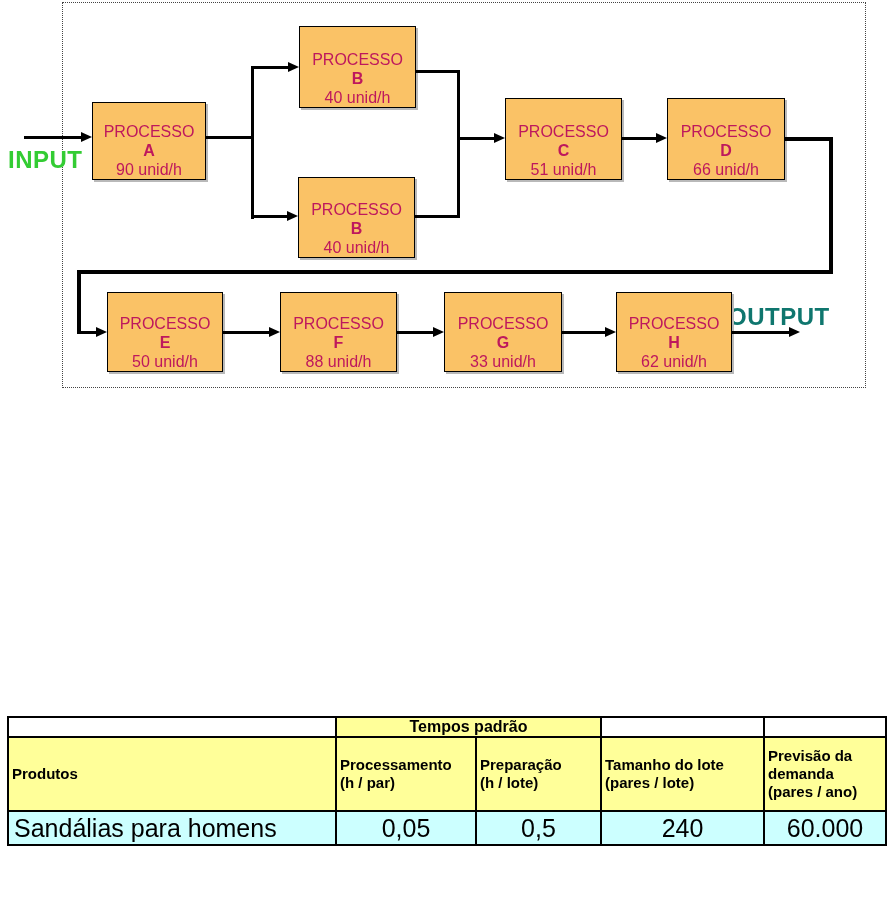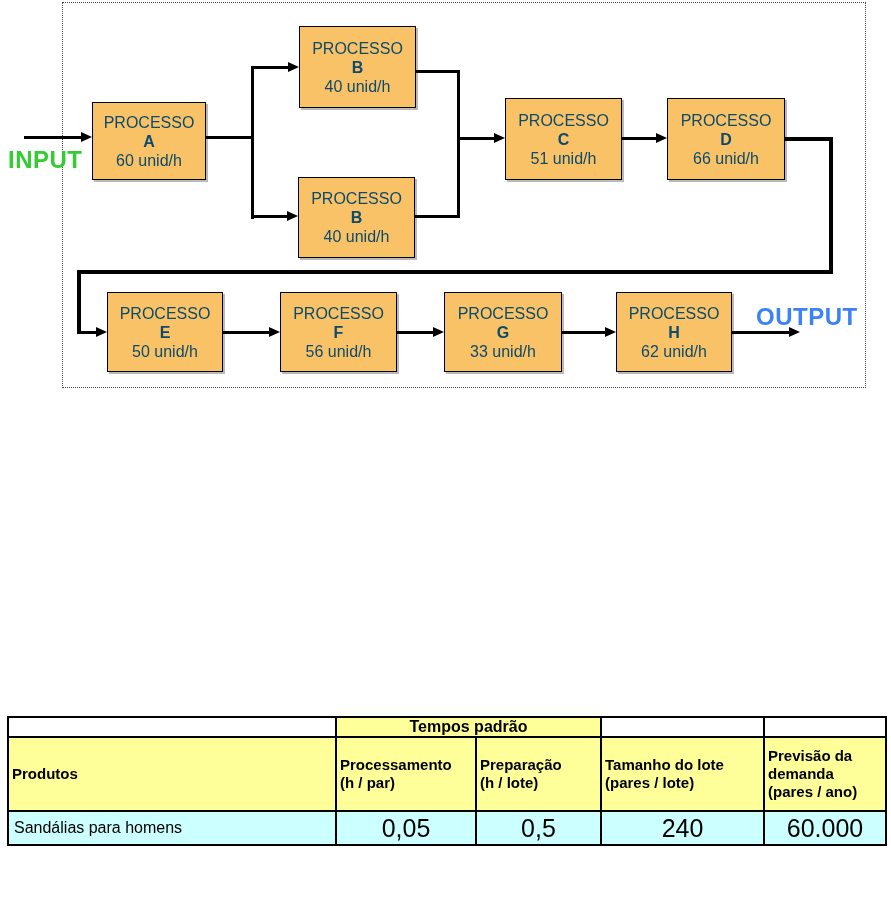--- a/index.html
+++ b/index.html
@@ -4,61 +4,61 @@
 <style>
   * { margin:0; padding:0; box-sizing:border-box; }
   html,body { width:891px; height:920px; background:#fff; font-family:"Liberation Sans", sans-serif; overflow:hidden; }
   #stage { position:relative; width:891px; height:920px; }
 
   
   #diagram { position:absolute; left:0; top:0; width:891px; height:400px; }
   .dotted-frame { position:absolute; left:62px; top:2px; width:804px; height:386px; border:1px dotted #444; background:transparent; }
 
   .pbox { position:absolute; background:#FAC266; border:1px solid #000; box-shadow:2px 2px 0 #b9b9b9;
-          display:flex; flex-direction:column; justify-content:center; align-items:center;
-          text-align:center; font-size:16px; line-height:19px; color:#0c4a6e; }
+          display:flex; flex-direction:column; justify-content:flex-end; align-items:center;
+          text-align:center; font-size:16px; line-height:19px; color:#be185d; }
   .pbox .letter { font-weight:bold; }
 
   .hl { position:absolute; background:#000; }   
   .ah { position:absolute; width:0; height:0; border-top:5px solid transparent; border-bottom:5px solid transparent; border-left:11px solid #000; } 
 
   .io-label { position:absolute; font-weight:bold; font-size:24px; letter-spacing:0.5px; }
   #input-label  { left:8px;  top:146px; color:#33CC33; }
-  #output-label { left:756px; top:303px; color:#3b82f6; }
+  #output-label { left:728px; top:303px; color:#0f766e; }
 
   
   #demand-table { position:absolute; left:7px; top:716px; border-collapse:collapse; table-layout:fixed; }
   #demand-table td { border:2px solid #000; overflow:hidden; }
   .c-prod { width:328px; } .c-proc { width:140px; } .c-prep { width:125px; } .c-tam { width:163px; } .c-prev { width:122px; }
   tr.r-group td { height:17px; }
   tr.r-head  td { height:74px; }
   tr.r-data  td { height:34px; }
   td.yellow { background:#FFFF99; }
   td.white  { background:#FFFFFF; }
   td.cyan   { background:#CCFFFF; }
   .group-lbl { font-weight:bold; font-size:16px; text-align:center; }
   .hcell { font-weight:bold; font-size:15px; line-height:18px; text-align:left; padding:2px 3px; vertical-align:middle; }
-  td.data-name-cell { font-size:16px; padding-left:5px; text-align:left; vertical-align:middle; }
+  td.data-name-cell { font-size:25px; padding-left:5px; text-align:left; vertical-align:middle; }
   td.data-num  { font-size:25px; text-align:center; vertical-align:middle; }
 </style>
 </head>
 <body>
 
 <div id="stage" data-name="page">
 
   <div id="diagram" data-name="process-flow-diagram">
     <div class="dotted-frame" data-name="diagram-dotted-border"></div>
 
     <div id="input-label" class="io-label" data-name="input-label">INPUT</div>
     <div id="output-label" class="io-label" data-name="output-label">OUTPUT</div>
 
     <div class="pbox" style="left:92px;top:102px;width:114px;height:78px" data-name="process-box-a">
       <div data-name="process-box-title">PROCESSO</div>
       <div class="letter" data-name="process-box-letter">A</div>
-      <div data-name="process-box-rate">60 unid/h</div>
+      <div data-name="process-box-rate">90 unid/h</div>
     </div>
     <div class="pbox" style="left:299px;top:26px;width:117px;height:82px" data-name="process-box-b-top">
       <div data-name="process-box-title">PROCESSO</div>
       <div class="letter" data-name="process-box-letter">B</div>
       <div data-name="process-box-rate">40 unid/h</div>
     </div>
     <div class="pbox" style="left:298px;top:177px;width:117px;height:81px" data-name="process-box-b-bottom">
       <div data-name="process-box-title">PROCESSO</div>
       <div class="letter" data-name="process-box-letter">B</div>
       <div data-name="process-box-rate">40 unid/h</div>
@@ -74,21 +74,21 @@
       <div data-name="process-box-rate">66 unid/h</div>
     </div>
     <div class="pbox" style="left:107px;top:292px;width:116px;height:80px" data-name="process-box-e">
       <div data-name="process-box-title">PROCESSO</div>
       <div class="letter" data-name="process-box-letter">E</div>
       <div data-name="process-box-rate">50 unid/h</div>
     </div>
     <div class="pbox" style="left:280px;top:292px;width:117px;height:80px" data-name="process-box-f">
       <div data-name="process-box-title">PROCESSO</div>
       <div class="letter" data-name="process-box-letter">F</div>
-      <div data-name="process-box-rate">56 unid/h</div>
+      <div data-name="process-box-rate">88 unid/h</div>
     </div>
     <div class="pbox" style="left:444px;top:292px;width:118px;height:80px" data-name="process-box-g">
       <div data-name="process-box-title">PROCESSO</div>
       <div class="letter" data-name="process-box-letter">G</div>
       <div data-name="process-box-rate">33 unid/h</div>
     </div>
     <div class="pbox" style="left:616px;top:292px;width:116px;height:80px" data-name="process-box-h">
       <div data-name="process-box-title">PROCESSO</div>
       <div class="letter" data-name="process-box-letter">H</div>
       <div data-name="process-box-rate">62 unid/h</div>

